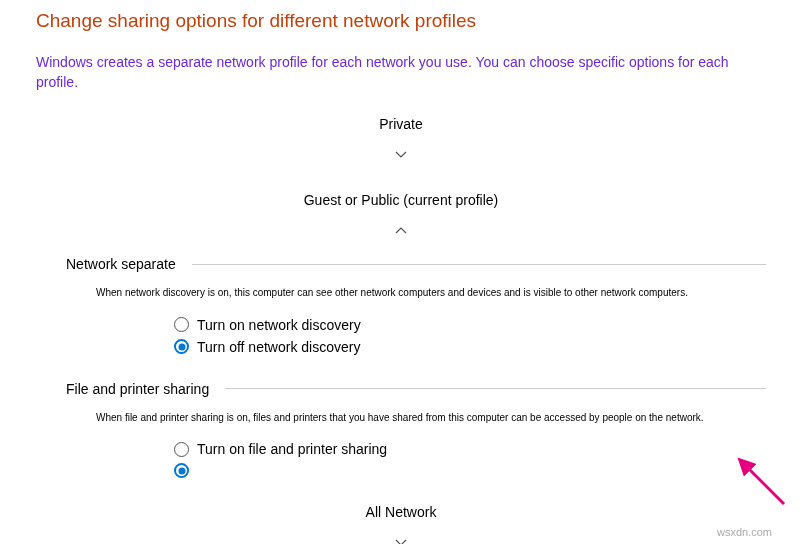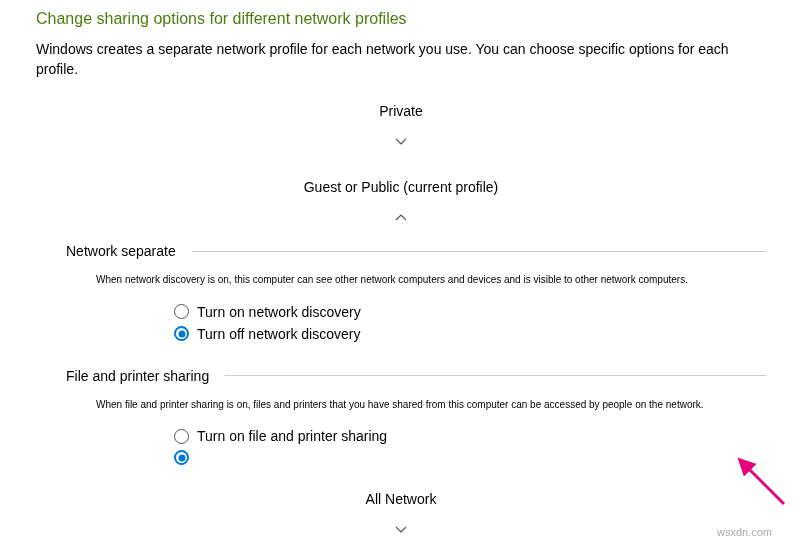--- a/index.html
+++ b/index.html
@@ -7,27 +7,27 @@
       font-family: "Segoe UI", -apple-system, sans-serif;
       font-size: 14px;
       color: #000;
       background: #fff;
       width: 802px;
       height: 544px;
       padding: 10px 36px;
       position: relative;
     }
     .title {
-      color: #4d7c0f;
-      font-size: 16px;
+      color: #c2410c;
+      font-size: 19px;
       font-weight: 400;
-      margin-bottom: 12px;
+      margin-bottom: 21px;
     }
     .description {
-      color: #000000;
+      color: #6d28d9;
       font-size: 14px;
       line-height: 1.4;
       margin-bottom: 24px;
     }
     .section-row {
       display: flex;
       align-items: center;
       gap: 8px;
       margin-bottom: 18px;
       cursor: pointer;

